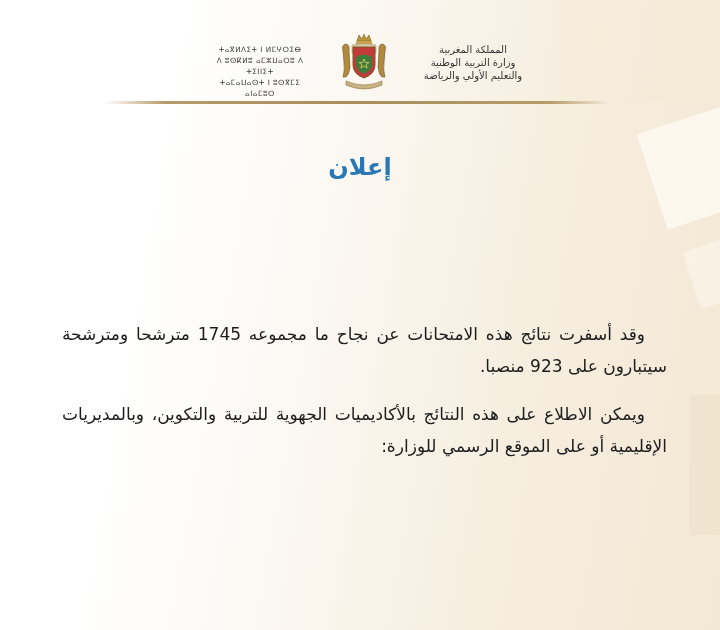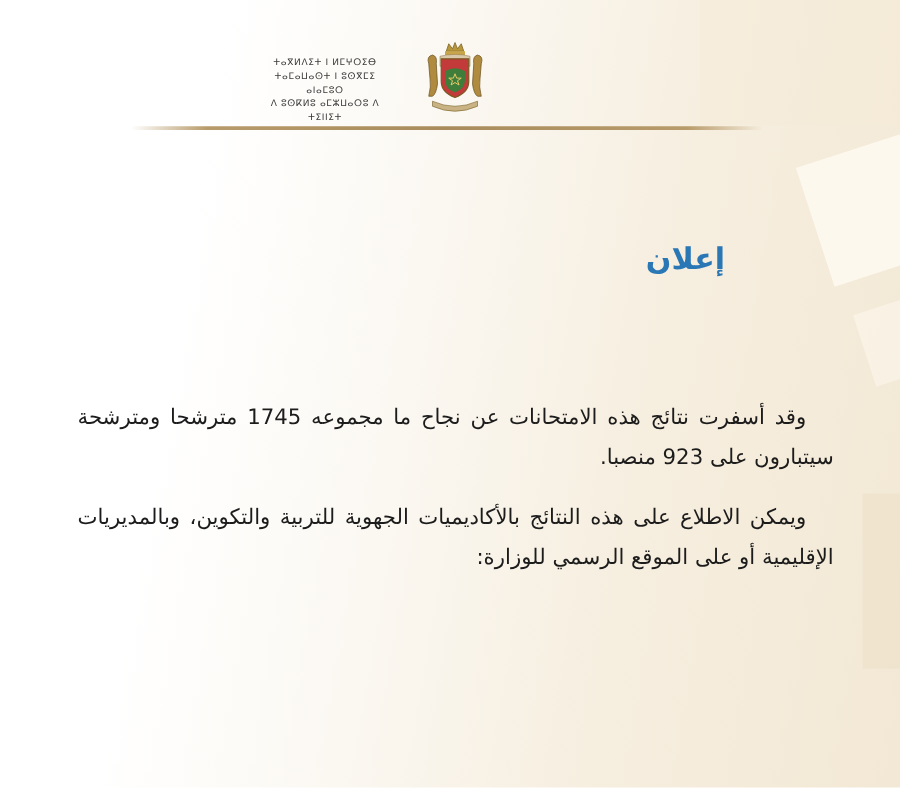--- a/index.html
+++ b/index.html
@@ -71,23 +71,22 @@
       height: 3px;
       background: linear-gradient(90deg, rgba(198,170,120,0) 0%, #b89b6a 12%, #a98c5c 50%, #b89b6a 88%, rgba(198,170,120,0) 100%);
     }
 
     
     .title-block {
       position: absolute;
       left: 140px;
       top: 150px;
       width: 440px;
-      text-align: right;
+      text-align: center;
       direction: rtl;
-      margin-top: 40px;
     }
     .title-main {
       font-size: 24px;
       font-weight: bold;
       color: #2a77b6;
       line-height: 34px;
       margin: 0;
     }
     .title-sub {
       font-size: 15.5px;
@@ -119,22 +118,22 @@
 <body>
 
 <div class="bg-shape s4"></div>
 <div class="bg-shape s1"></div>
 <div class="bg-shape s2"></div>
 <div class="bg-shape s3"></div>
 
 <div class="header">
   <div class="tifinagh">
     <div>ⵜⴰⴳⵍⴷⵉⵜ ⵏ ⵍⵎⵖⵔⵉⴱ</div>
+    <div>ⴷ ⵓⵙⴽⵍⵓ ⴰⵎⵣⵡⴰⵔⵓ ⴷ ⵜⵉⵏⵏⵉⵜ</div>
     <div>ⵜⴰⵎⴰⵡⴰⵙⵜ ⵏ ⵓⵙⴳⵎⵉ ⴰⵏⴰⵎⵓⵔ</div>
-    <div>ⴷ ⵓⵙⴽⵍⵓ ⴰⵎⵣⵡⴰⵔⵓ ⴷ ⵜⵉⵏⵏⵉⵜ</div>
   </div>
 
   <div class="emblem">
     <svg width="48" height="64" viewBox="0 0 48 64">
 
       <path d="M17 8 L19 2 L22 6 L24 1 L26 6 L29 2 L31 8 Z" fill="#b8963a" stroke="#7a6025" stroke-width=".6"></path>
       <rect x="16" y="8" width="16" height="3" fill="#c9a54a"></rect>
 
       <path d="M3 18 Q1 12 6 11 Q10 12 9 18 L10 34 Q9 42 6 44 L3 44 Q5 36 4 30 Z" fill="#b08a3e" stroke="#6e5424" stroke-width=".6"></path>
       <path d="M45 18 Q47 12 42 11 Q38 12 39 18 L38 34 Q39 42 42 44 L45 44 Q43 36 44 30 Z" fill="#b08a3e" stroke="#6e5424" stroke-width=".6"></path>
@@ -143,20 +142,25 @@
 
       <path d="M13 14 L35 14 L35 32 Q35 41 24 45 Q13 41 13 32 Z" fill="#c23a3a" stroke="#7b5a22" stroke-width="1"></path>
 
       <path d="M16 24 Q24 19 32 24 L32 31 Q32 38 24 41 Q16 38 16 31 Z" fill="#3f7d3a"></path>
       <path d="M24 26 L25.3 29.5 L29 29.5 L26 31.6 L27.2 35 L24 33 L20.8 35 L22 31.6 L19 29.5 L22.7 29.5 Z" fill="none" stroke="#e7c96a" stroke-width=".8"></path>
 
       <path d="M6 48 Q24 56 42 48 L42 52 Q24 60 6 52 Z" fill="#c9b384" stroke="#7a6025" stroke-width=".5"></path>
     </svg>
   </div>
 
+  <div class="arabic-org">
+    <div>المملكة المغربية</div>
+    <div>وزارة التربية الوطنية</div>
+    <div>والتعليم الأولي والرياضة</div>
+  </div>
 
   <div class="header-rule"></div>
 </div>
 
 <div class="title-block">
   <p class="title-main">إعلان</p>
 </div>
 
 <div class="body-text">
   <p class="para">وقد أسفرت نتائج هذه الامتحانات عن نجاح ما مجموعه 1745 مترشحا ومترشحة سيتبارون على 923 منصبا.</p>

